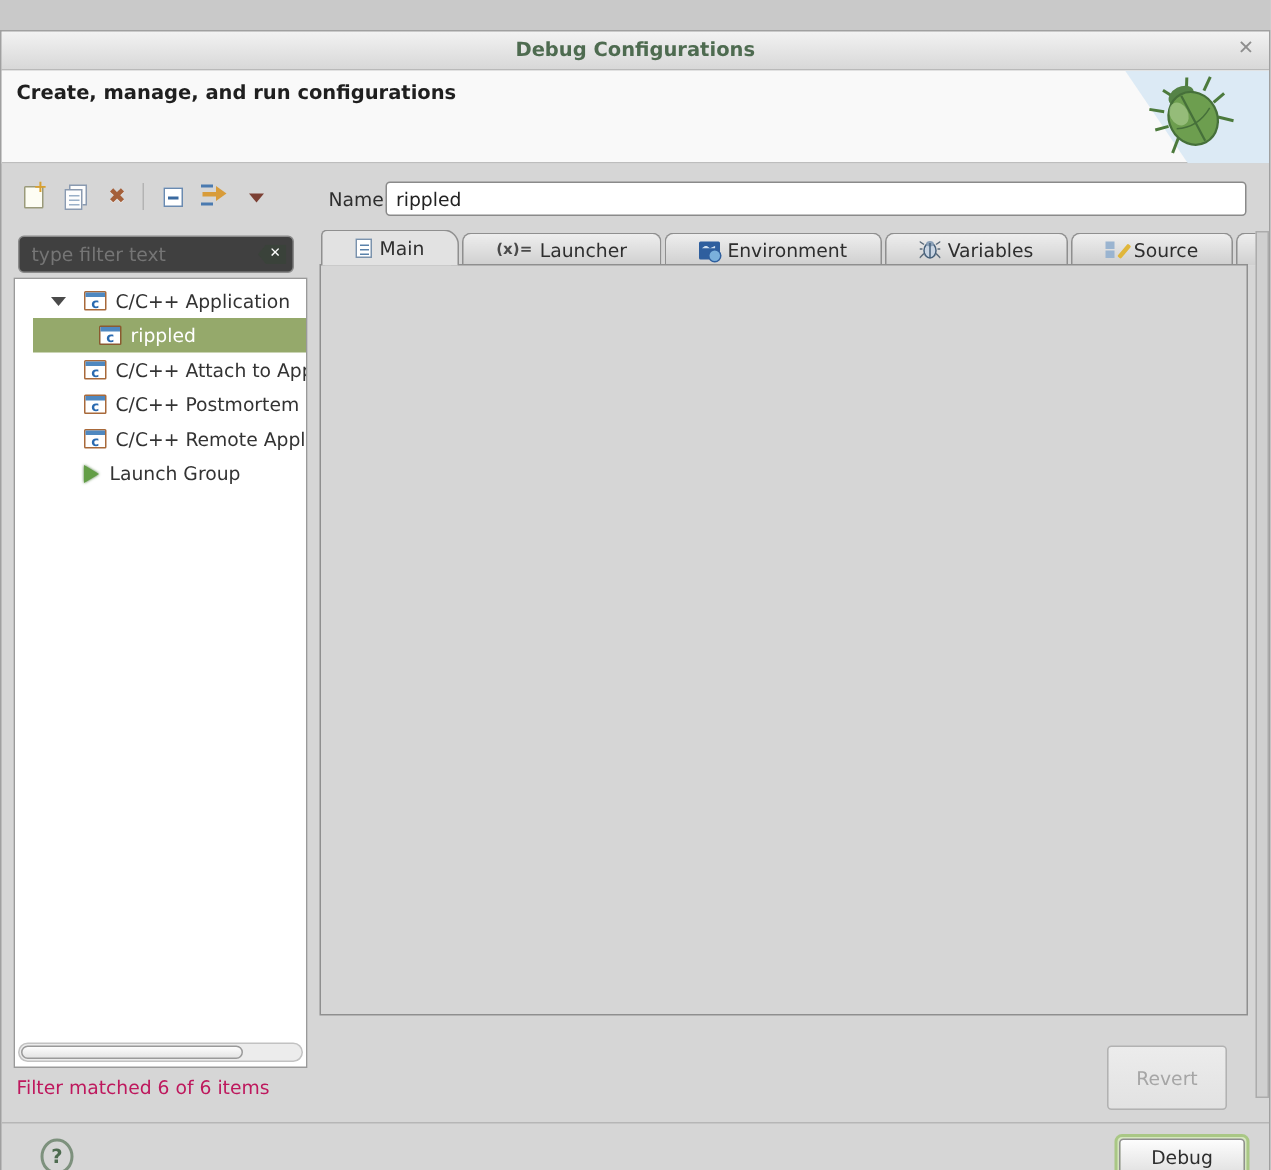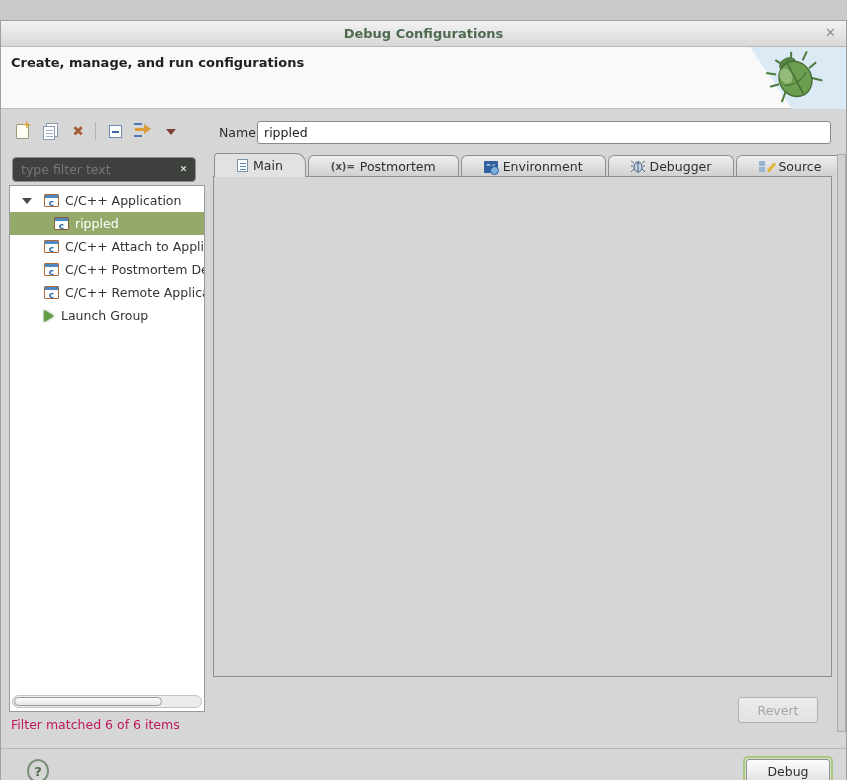--- a/index.html
+++ b/index.html
@@ -32,21 +32,21 @@
   .icon-filter .arr{position:absolute;left:1px;top:5px;width:10px;height:3px;background:#d89c3a;}
   .icon-filter .arrhead{position:absolute;left:10px;top:1px;width:0;height:0;border-left:7px solid #d89c3a;border-top:5px solid transparent;border-bottom:5px solid transparent;}
   .icon-filter .l1{position:absolute;left:0;top:0;width:8px;height:2px;background:#4a7ab0;}
   .icon-filter .l2{position:absolute;left:0;top:12px;width:8px;height:2px;background:#4a7ab0;}
   .icon-caret{width:0;height:0;border-top:6px solid #7c4034;border-left:5px solid transparent;border-right:5px solid transparent;margin-top:2px;}
   .filterbox{position:absolute;left:11px;top:136px;width:184px;height:25px;background:#404040;border:1px solid #8a8a8a;border-radius:4px;display:flex;align-items:center;padding:0 4px 0 6px;}
   .filterbox input{flex:1;border:none;outline:none;font:12.5px "DejaVu Sans",sans-serif;color:#9a9a9a;background:transparent;min-width:0;}
   .icon-clear{width:19px;height:13px;background:#3a423a;clip-path:polygon(28% 0,100% 0,100% 100%,28% 100%,0 50%);
               color:#fff;font-size:9px;font-weight:bold;display:flex;align-items:center;justify-content:center;line-height:1;padding-left:4px;}
   .treebox{position:absolute;left:8px;top:164px;width:196px;height:527px;background:#fff;border:1px solid #9a9a9a;overflow:hidden;}
-  .trow{position:absolute;left:0;width:100%;height:23px;display:flex;align-items:center;white-space:nowrap;overflow:hidden;color:#333;}
+  .trow{position:absolute;left:12px;width:100%;height:23px;display:flex;align-items:center;white-space:nowrap;overflow:hidden;color:#333;}
   .trow .lbl{margin-left:6px;overflow:hidden;text-overflow:clip;font-size:12.5px;}
   .trow.sel{background:#95a96b;color:#fff;}
   .expander{position:absolute;left:12px;width:0;height:0;border-top:6px solid #4a4a4a;border-left:5px solid transparent;border-right:5px solid transparent;}
   .cicon{flex:0 0 15px;width:15px;height:13px;border:1px solid #a8693a;background:#fff;position:relative;border-radius:1px;}
   .cicon::before{content:"";position:absolute;left:0;top:0;right:0;height:3px;background:#4f88c0;}
   .cicon::after{content:"c";position:absolute;left:0;right:0;bottom:-2px;text-align:center;color:#2a6ab0;font-size:9px;font-weight:bold;}
   .launch-arrow{flex:0 0 11px;width:0;height:0;border-left:10px solid #639e46;border-top:6px solid transparent;border-bottom:6px solid transparent;filter:drop-shadow(0 0 1px #3c6e2c);}
   .hscroll{position:absolute;left:2px;bottom:3px;width:190px;height:13px;background:#ececec;border:1px solid #c2c2c2;border-radius:7px;}
   .hthumb{position:absolute;left:1px;top:1px;width:148px;height:9px;background:linear-gradient(#fdfdfd,#e4e4e4);border:1px solid #9a9a9a;border-radius:6px;}
   .filterstatus{position:absolute;left:10px;top:696px;font-size:12.5px;color:#be185d;}
@@ -199,41 +199,41 @@
   <span class="flabel namelabel">Name:</span>
   <input class="input name-input" value="rippled" style="">
 
   <div class="tabs">
     <div class="tab active">
       <span class="icon-doc"></span>
       <span>Main</span>
     </div>
     <div class="tab">
       <span class="icon-args">(x)=</span>
-      <span>Postmortem</span>
+      <span>Launcher</span>
     </div>
     <div class="tab">
       <span class="icon-env"></span>
       <span>Environment</span>
     </div>
     <div class="tab">
       <svg width="14" height="13" viewBox="0 0 14 13">
         <g stroke="#5a6a7a" stroke-width="1" fill="none">
           <path d="M3 3 L0 1"></path>
             <path d="M2 6 L0 6"></path>
             <path d="M3 9 L0 12"></path>
           <path d="M11 3 L14 1"></path>
             <path d="M12 6 L14 6"></path>
             <path d="M11 9 L14 12"></path>
         </g>
         <ellipse cx="7" cy="7" rx="4" ry="5" fill="#c8d4e2" stroke="#46607a"></ellipse>
         <ellipse cx="7" cy="2.5" rx="2.5" ry="1.8" fill="#8aa0b8"></ellipse>
         <path d="M7 2 L7 12" stroke="#46607a" stroke-width="1"></path>
       </svg>
-      <span>Debugger</span>
+      <span>Variables</span>
     </div>
     <div class="tab">
       <span class="icon-srcpencil"></span>
       <span>Source</span>
     </div>
     <div class="tab">
       <span class="icon-table"></span>
       <span><span class="u">C</span><span>ommon</span></span>
     </div>
   </div>
@@ -268,21 +268,21 @@
     <span>Disable auto build</span>
   </div>
   <div class="radiorow" style="left:226px;top:398px;">
     <span class="radio"></span>
     <span>Use workspace settings</span>
   </div>
   <span class="flabel link" style="left:524px;top:401px;">Configure Workspace Settings...</span>
 
   <div class="vstrip"></div>
 
-  <div class="btn disabled" style="left:737px;top:676px;width:80px;height:26px;">Revert</div>
+  <div class="btn disabled" style="left:737px;top:676px;width:80px;height:43px;">Revert</div>
 
   <div class="footline"></div>
   <div class="helpicon">?</div>
   <div class="debugwrap">
     <div class="btn">Debug</div>
   </div>
   <div class="bottomshadow"></div>
 
 </div>
 

